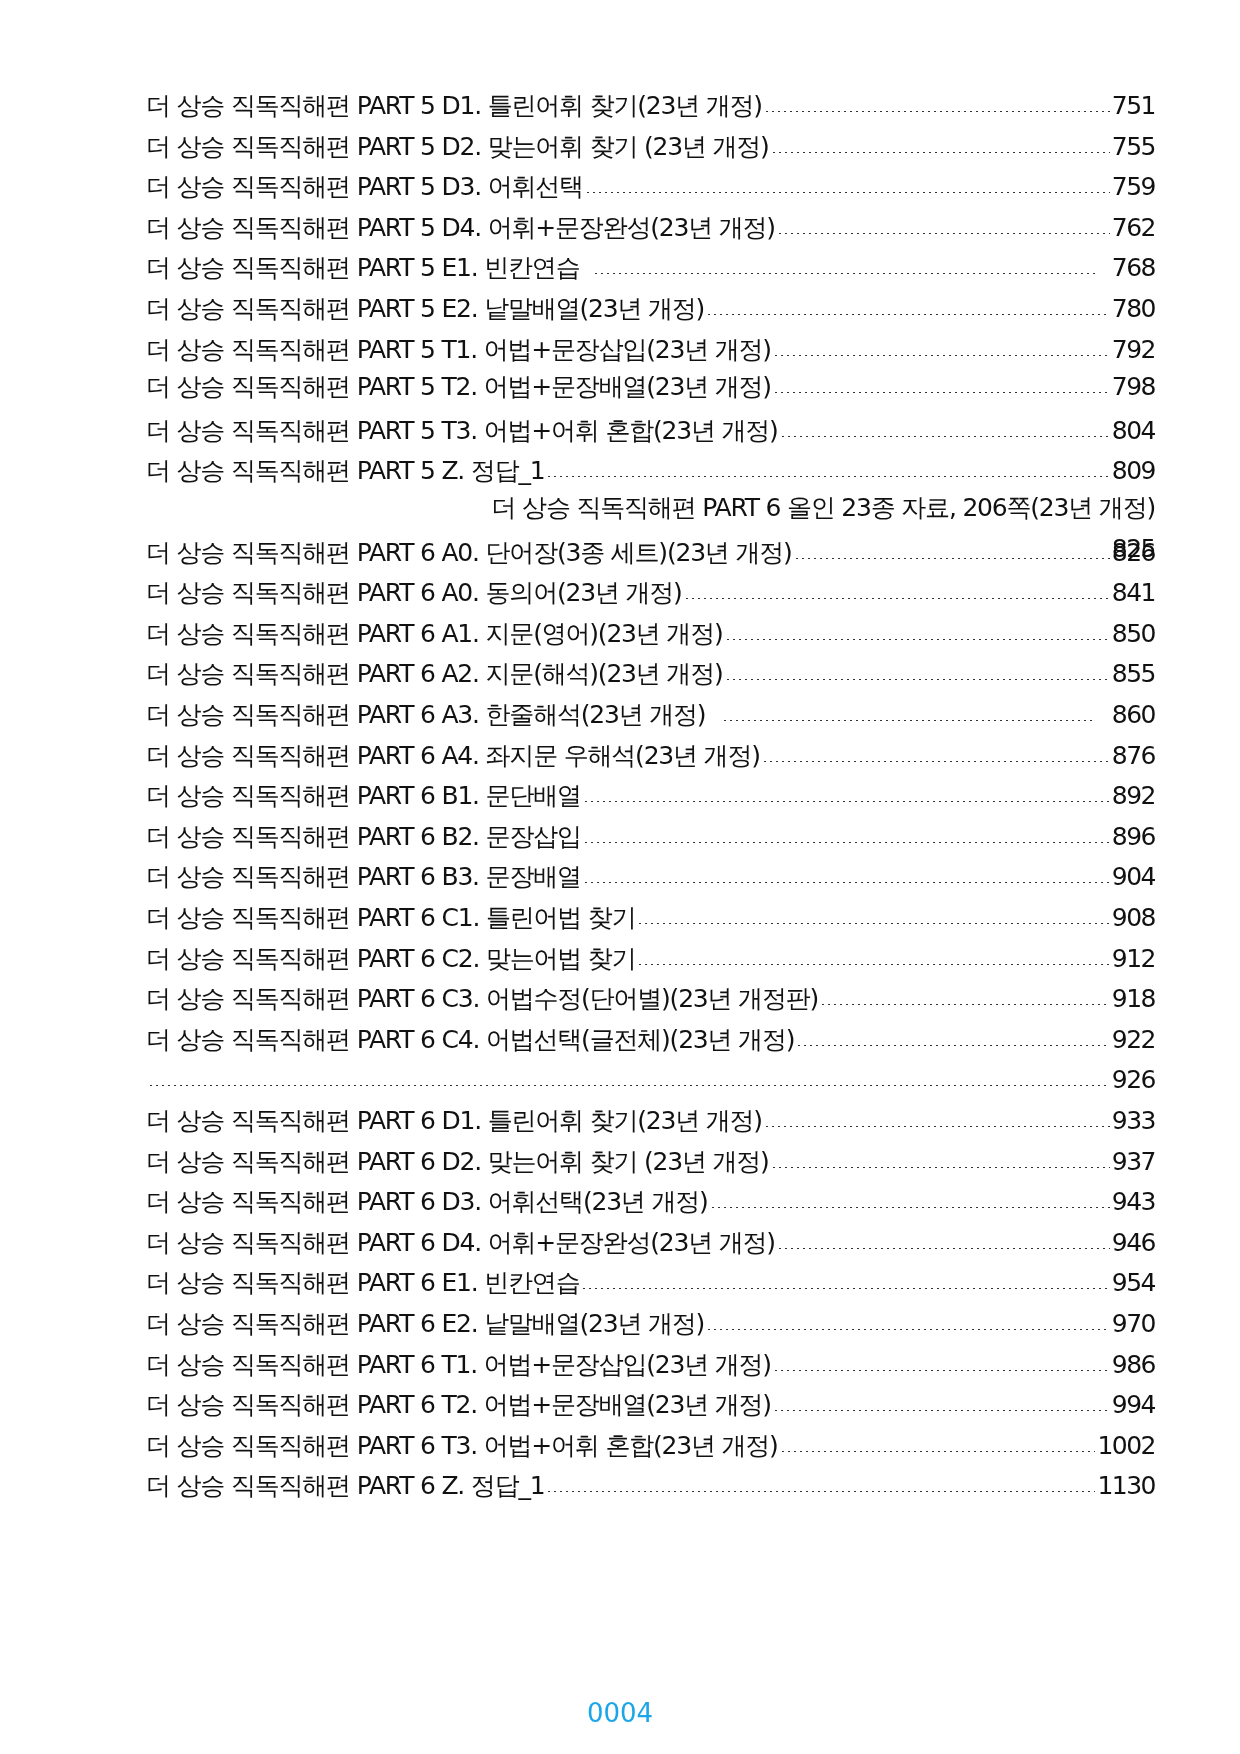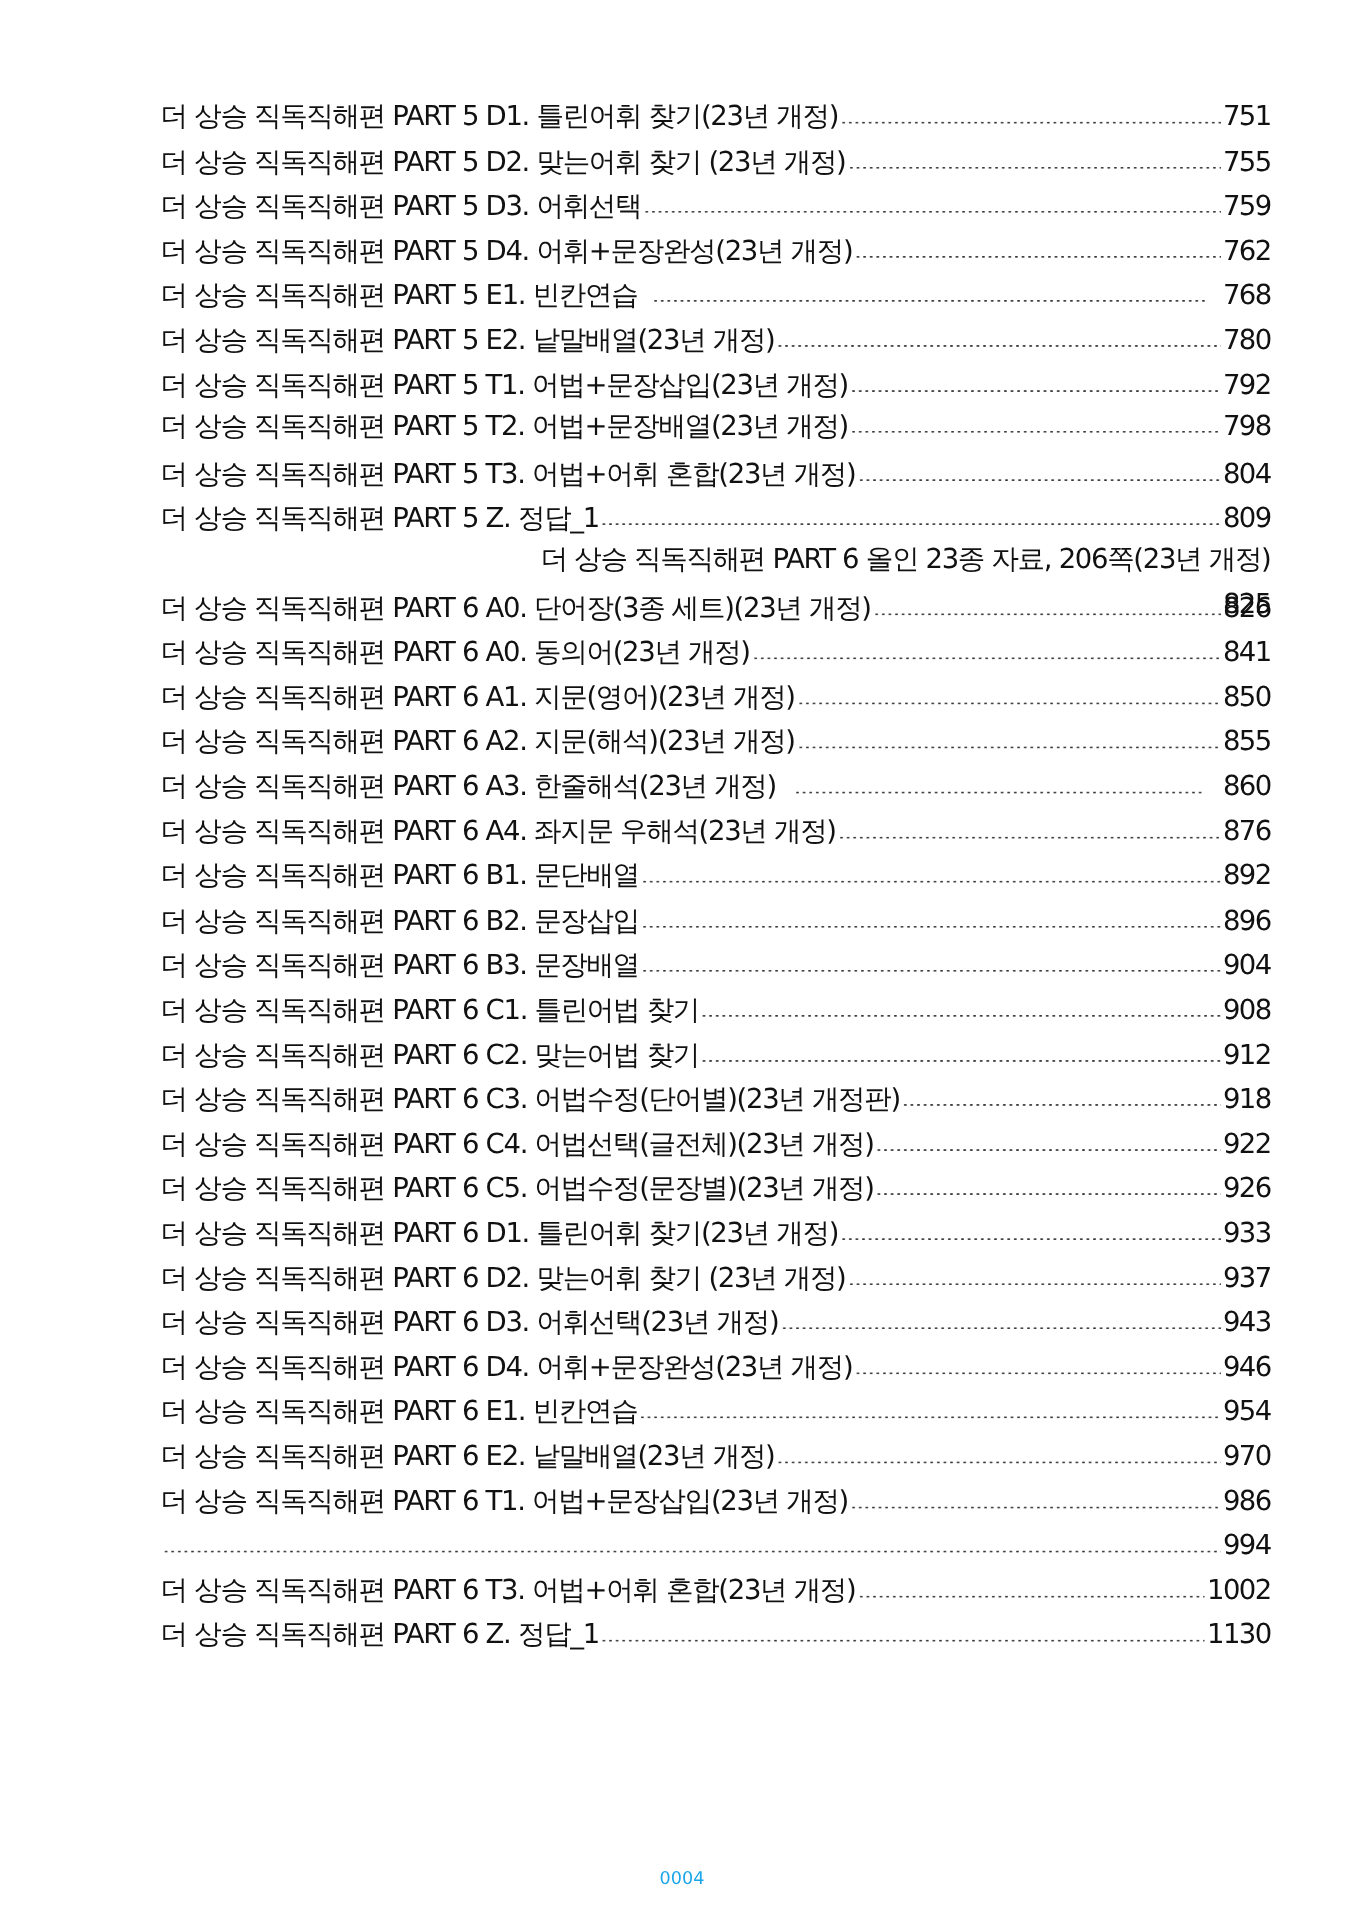--- a/index.html
+++ b/index.html
@@ -9,21 +9,21 @@
   .row { position:absolute; height:36px; display:flex; align-items:flex-end;
          font-size:25px; line-height:32px; white-space:nowrap; right:85px; }
   .row.l2 { left:146px; }
   .row.l1 { left:87px; }
   .title { flex:0 0 auto; letter-spacing:-1.2px; transform-origin:left bottom; }
   .leader { flex:1 1 auto; height:1px; margin:0 2px 9px 2px;
             background-image:radial-gradient(circle, #333 0.9px, transparent 1.1px);
             background-size:6px 3px; background-repeat:repeat-x; background-position:left center; height:3px; }
   .page { flex:0 0 auto; letter-spacing:-1.5px; }
   .footer { position:absolute; left:0; width:1240px; top:1698px; text-align:center;
-            font-family:"DejaVu Sans","Liberation Sans",sans-serif; font-size:16px; color:#1ba6e8; }
+            font-family:"DejaVu Sans","Liberation Sans",sans-serif; font-size:26px; color:#1ba6e8; }
 </style>
 </head>
 <body>
 
 <div class="toc" id="toc">
     <div class="row l2" style="top: 0px;">
     <span class="title">더 상승 직독직해편 PART 5 D1. 틀린어휘 찾기(23년 개정)</span>
     <span class="leader"></span>
     <span class="page">751</span>
   </div>
@@ -136,21 +136,20 @@
     <span class="title">더 상승 직독직해편 PART 6 C3. 어법수정(단어별)(23년 개정판)</span>
     <span class="leader"></span>
     <span class="page">918</span>
   </div>
     <div class="row l2" style="top: 933.8px;">
     <span class="title">더 상승 직독직해편 PART 6 C4. 어법선택(글전체)(23년 개정)</span>
     <span class="leader"></span>
     <span class="page">922</span>
   </div>
     <div class="row l2" style="top: 974.4px;">
-    <span class="title">더 상승 직독직해편 PART 6 C5. 어법수정(문장별)(23년 개정)</span>
     <span class="leader"></span>
     <span class="page">926</span>
   </div>
     <div class="row l2" style="top: 1015px;">
     <span class="title">더 상승 직독직해편 PART 6 D1. 틀린어휘 찾기(23년 개정)</span>
     <span class="leader"></span>
     <span class="page">933</span>
   </div>
     <div class="row l2" style="top: 1055.6px;">
     <span class="title">더 상승 직독직해편 PART 6 D2. 맞는어휘 찾기 (23년 개정)</span>
@@ -176,20 +175,21 @@
     <span class="title">더 상승 직독직해편 PART 6 E2. 낱말배열(23년 개정)</span>
     <span class="leader"></span>
     <span class="page">970</span>
   </div>
     <div class="row l2" style="top: 1258.6px;">
     <span class="title">더 상승 직독직해편 PART 6 T1. 어법+문장삽입(23년 개정)</span>
     <span class="leader"></span>
     <span class="page">986</span>
   </div>
     <div class="row l2" style="top: 1299.2px;">
+    <span class="title">더 상승 직독직해편 PART 6 T2. 어법+문장배열(23년 개정)</span>
     <span class="leader"></span>
     <span class="page">994</span>
   </div>
     <div class="row l2" style="top: 1339.8px;">
     <span class="title">더 상승 직독직해편 PART 6 T3. 어법+어휘 혼합(23년 개정)</span>
     <span class="leader"></span>
     <span class="page">1002</span>
   </div>
     <div class="row l2" style="top: 1380.4px;">
     <span class="title">더 상승 직독직해편 PART 6 Z. 정답_1</span>

